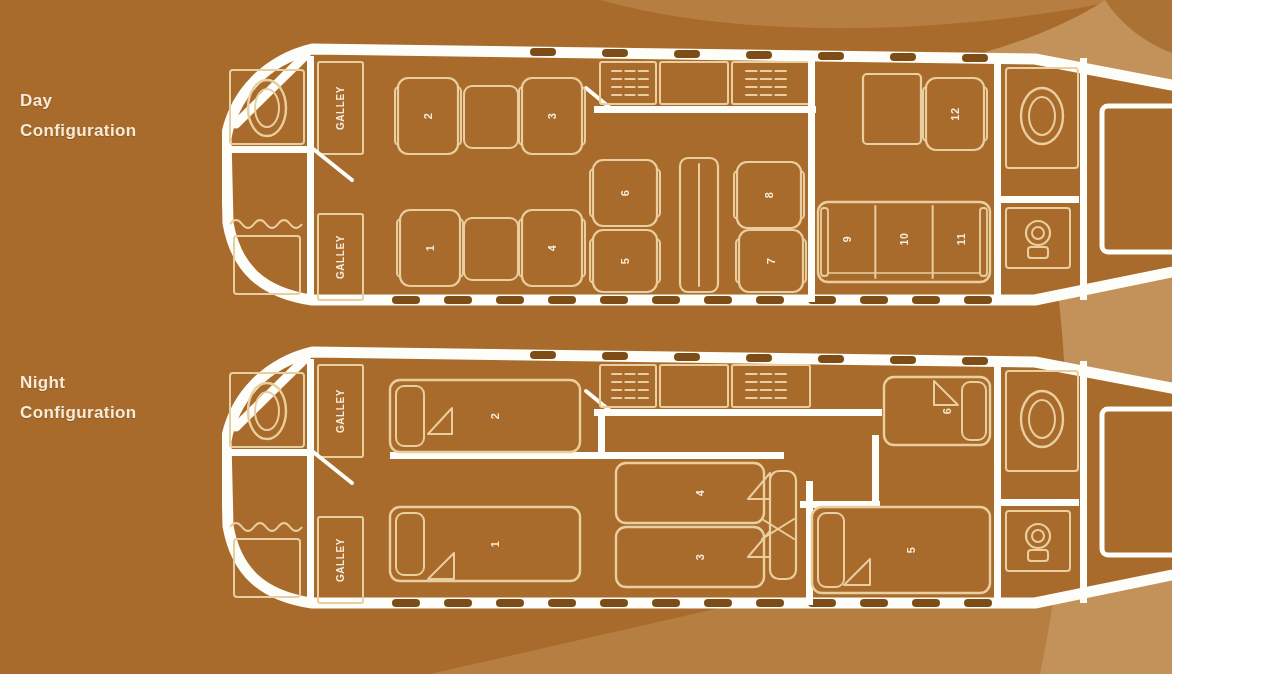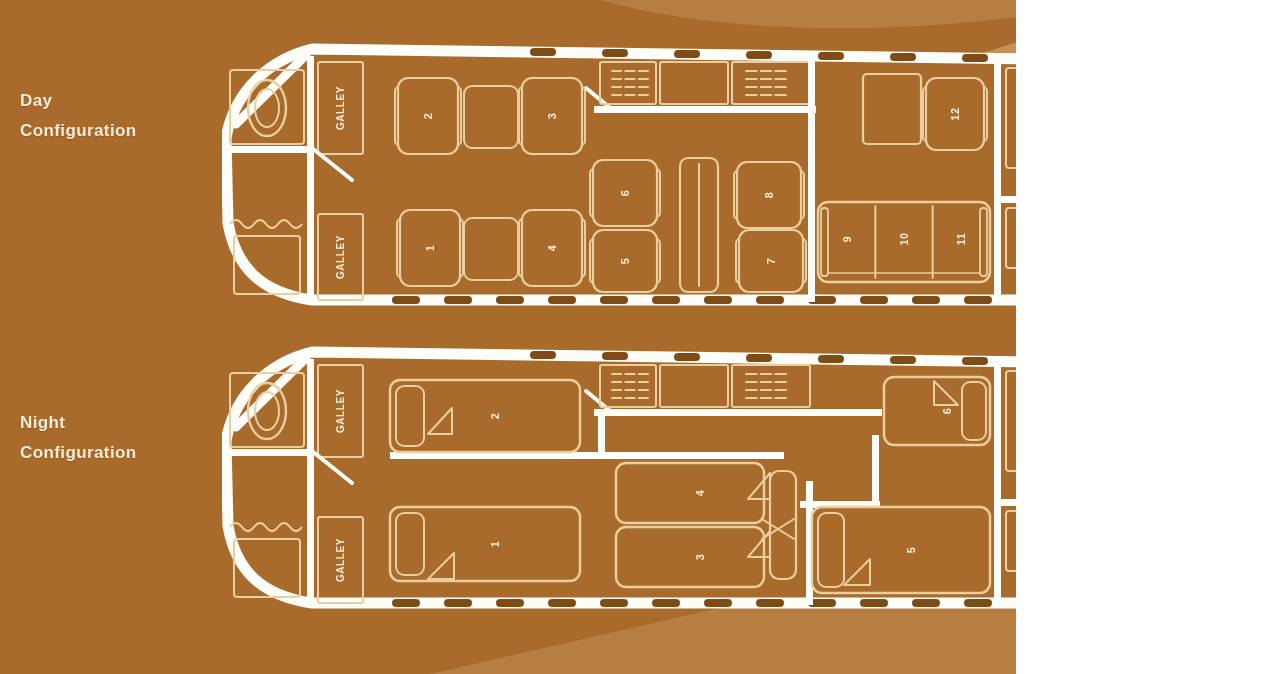--- a/index.html
+++ b/index.html
@@ -1,38 +1,38 @@
 <!DOCTYPE html>
 <html><head>
 <meta charset="utf-8">
 <style>
   html,body{margin:0;padding:0;}
   .stage{
     position:relative;
-    width:1016px;height:674px;
+    width:1172px;height:674px;
     overflow:hidden;
     background:#a16207;
     font-family:"Liberation Sans",sans-serif;
   }
   svg{position:absolute;display:block;}
   #bg{left:0;top:0;}
   #day-plane{left:222px;top:28px;}
   #night-plane{left:222px;top:331px;}
   .config-label{
     position:absolute;
     left:20px;
     color:#f6ecd9;
     font-weight:bold;
     font-size:17px;
     line-height:30px;
     letter-spacing:0.4px;
     text-shadow:0 1px 1px rgba(90,50,10,0.35);
   }
   #label-day{top:86px;}
-  #label-night{top:408px;}
+  #label-night{top:368px;}
 </style>
 </head>
 <body>
 
 <div class="stage">
   <svg id="bg" width="1280" height="674">
       <rect x="0" y="0" width="1280" height="674" fill="#a96b2b"></rect>
       <path d="M600,0 C720,34 900,38 1080,8 L1120,0 Z" fill="#b67e40"></path>
       <path d="M430,674 L1280,480 L1280,674 Z" fill="#b67e40"></path>
       <path d="M985,52 C1062,180 1092,430 1040,674 L1280,674 L1280,0 L1105,0 C1070,24 1020,42 985,52 Z" fill="#c3915a"></path>

